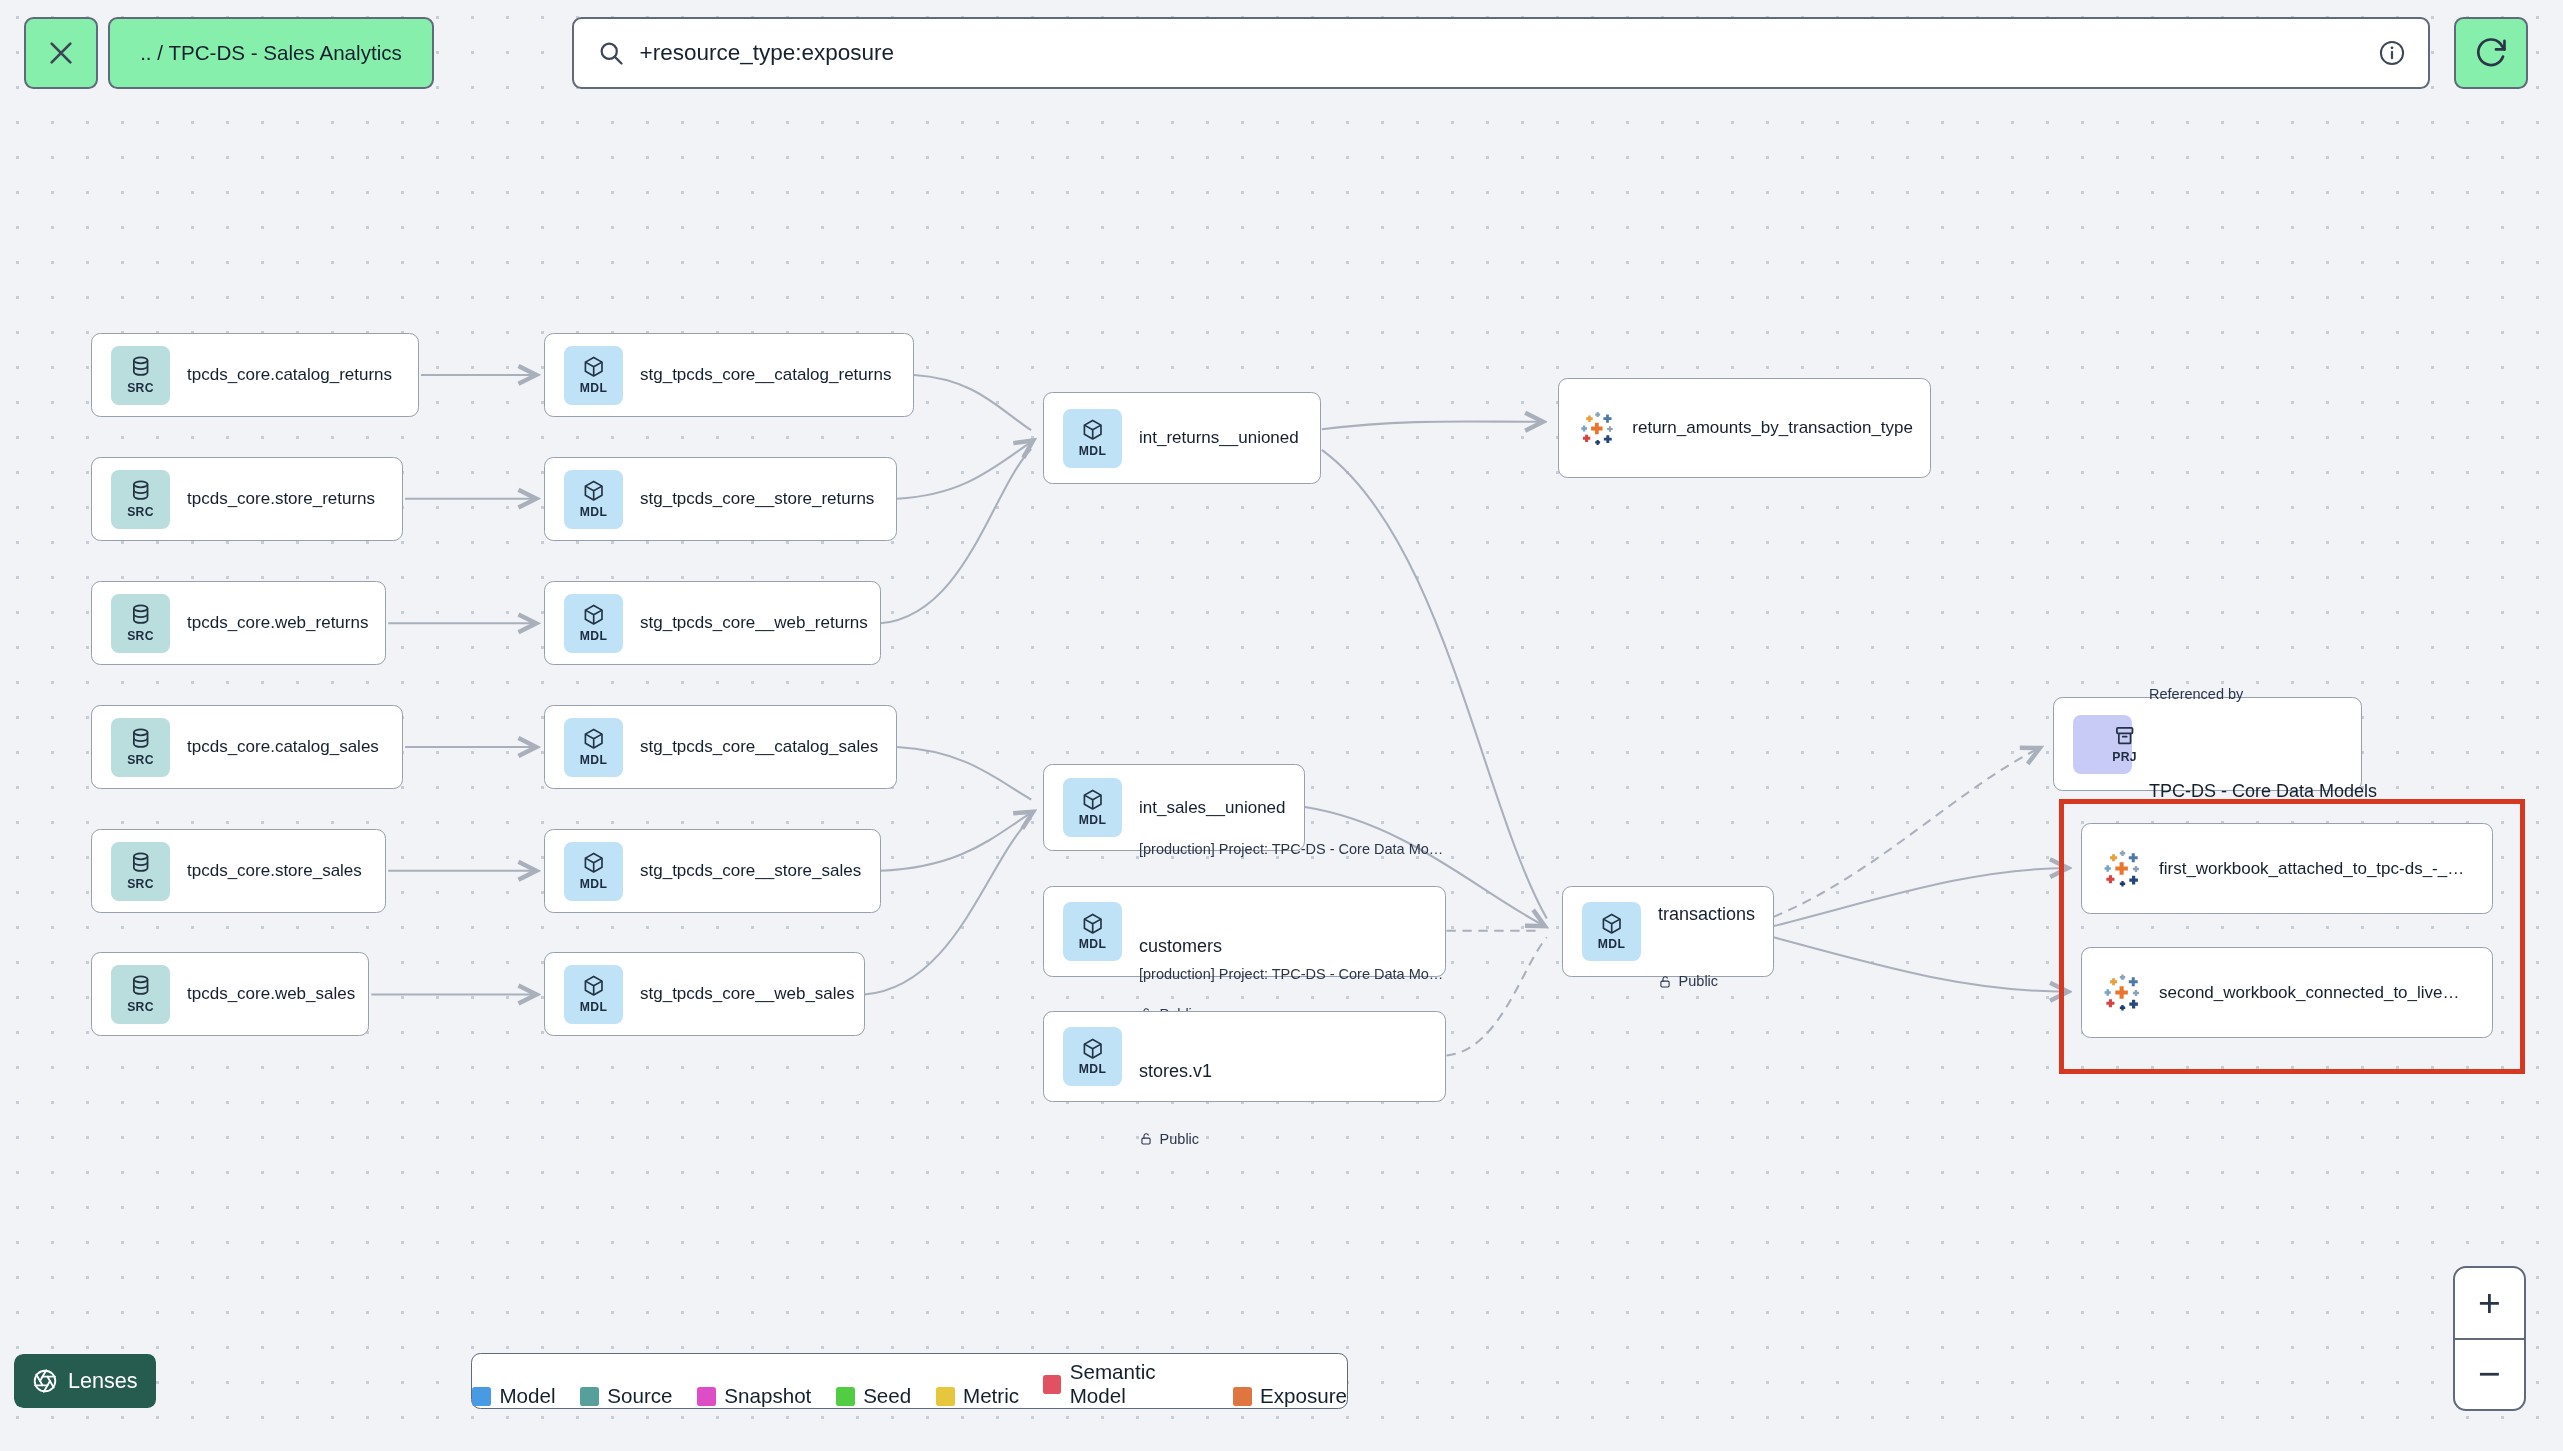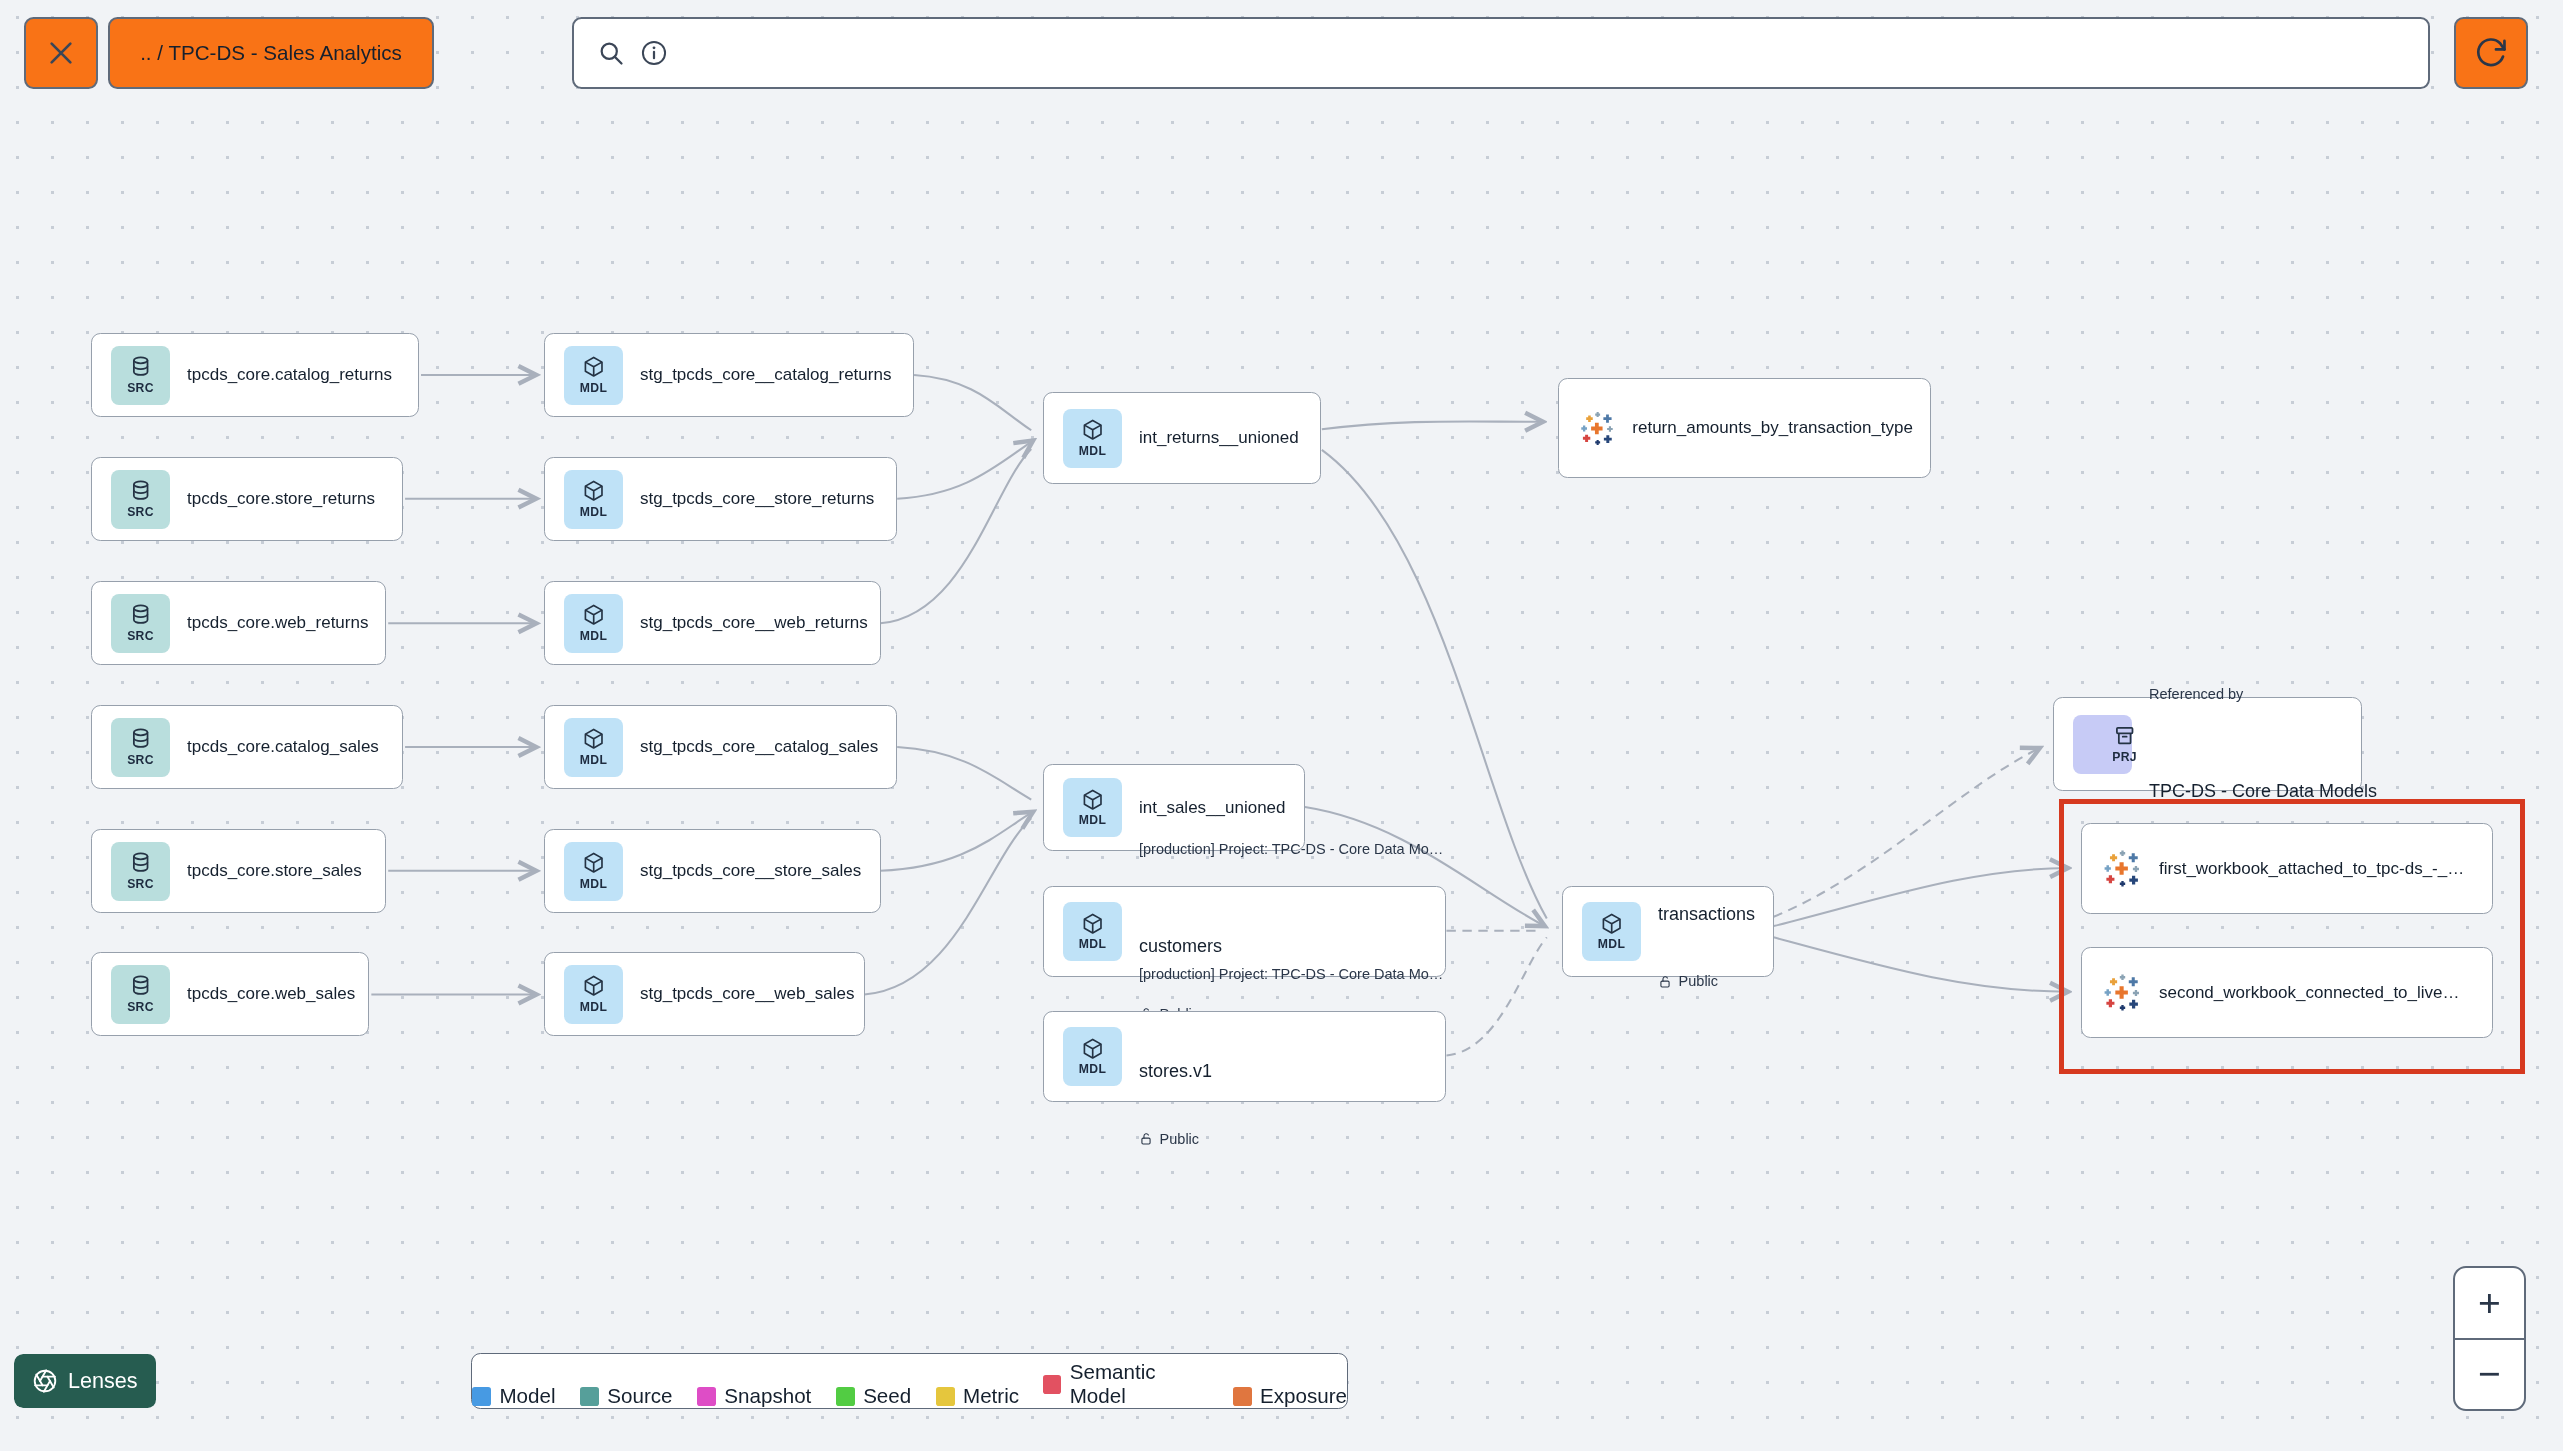--- a/index.html
+++ b/index.html
@@ -7,21 +7,21 @@
   body {
     font-family: "Liberation Sans", sans-serif;
     background-color:#f1f3f6;
     background-image: radial-gradient(circle, #c7cdd6 1.6px, transparent 1.7px);
     background-size: 35px 35px;
     color:#15202e;
     position:relative;
   }
   
   .chip-btn {
-    position:absolute; top:17px; height:72px; background:#f97316;
+    position:absolute; top:17px; height:72px; background:#86efac;
     border:2.3px solid #5f6a7a; border-radius:9.4px;
     display:flex; align-items:center; justify-content:center;
     cursor:pointer;
   }
   .breadcrumb-chip { left:108px; width:326px; font-size:20.6px; color:#16202e; }
   .close-btn { left:24.4px; width:74px; }
   .refresh-btn { left:2454px; width:74px; }
   .search-bar {
     position:absolute; top:17px; left:572px; width:1858px; height:72px;
     background:#fff; border:2.3px solid #5f6a7a; border-radius:9.4px;
@@ -169,20 +169,21 @@
     </svg>
 </div>
 <div class="chip-btn breadcrumb-chip">
   <span>.. / TPC-DS - Sales Analytics</span>
 </div>
 <div class="search-bar">
   <svg class="ic" width="28" height="28" viewBox="0 0 24 24">
       <circle cx="10.5" cy="10.5" r="6.5" fill="none" stroke="#3b4657" stroke-width="1.9"></circle>
       <path d="M15.3 15.3L21 21" stroke="#3b4657" stroke-width="1.9" stroke-linecap="round"></path>
     </svg>
+  <input type="text" value="+resource_type:exposure" style="">
   <svg class="ic" width="28" height="28" viewBox="0 0 24 24">
       <circle cx="12" cy="12" r="9.5" fill="none" stroke="#3b4657" stroke-width="1.7"></circle>
       <path d="M12 11v5.5" stroke="#3b4657" stroke-width="1.9" stroke-linecap="round"></path>
       <circle cx="12" cy="7.6" r="1.2" fill="#3b4657"></circle>
     </svg>
 </div>
 <div class="chip-btn refresh-btn">
   <svg class="ic" width="34" height="34" viewBox="0 0 24 24" fill="none" stroke="#2a3648" stroke-width="1.9" stroke-linecap="round" stroke-linejoin="round">
       <polyline points="21.5 3.5 21.5 9.5 15.5 9.5"></polyline>
       <path d="M20.5 14.5a9 9 0 1 1-2.1-9.4l3.1 4.4"></path>

